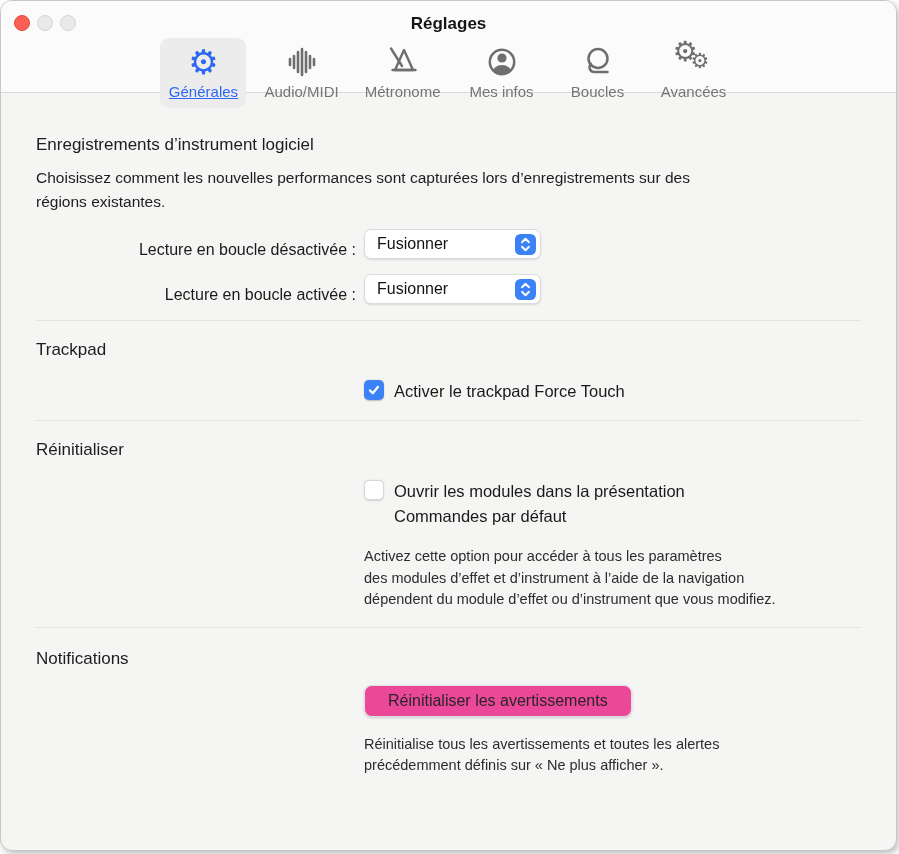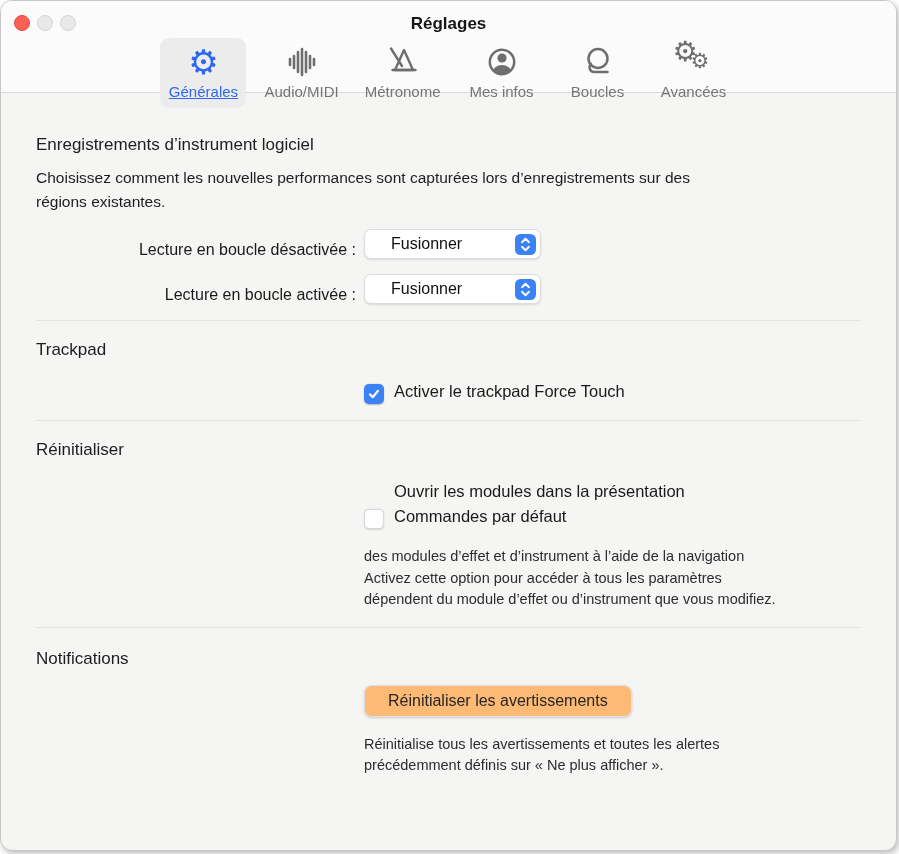--- a/index.html
+++ b/index.html
@@ -40,43 +40,43 @@
   .section-heading { font-size: 17px; font-weight: 400; color: #1d1d1f; }
   .h-recordings { padding-top: 42px; }
   .desc { margin-top: 11px; font-size: 15.5px; line-height: 24px; color: #1d1d1f; }
 
   .popup-row { display: flex; align-items: flex-end; margin-top: 15px; }
   .popup-row:first-of-type { margin-top: 14px; }
   .popup-row .row-label { width: 320px; text-align: right; font-size: 16px; color: #1a1a1a; }
   .popup { margin-left: 8px; width: 177px; height: 30px; background: #fff; border: 1px solid #dcdcdc;
            border-radius: 7px; box-shadow: 0 1px 2px rgba(0,0,0,0.12); display: flex; align-items: center;
            position: relative; cursor: default; }
-  .popup .popup-value { font-size: 16px; color: #111; padding-left: 12px; margin-left: 14px; }
+  .popup .popup-value { font-size: 16px; color: #111; padding-left: 12px; }
   .popup .popup-cap { position: absolute; right: 4px; top: 3.5px; width: 21px; height: 21px;
             border-radius: 5.5px; background: #3b82f7; display: flex; align-items: center; justify-content: center; }
 
   .divider { height: 1px; background: #e3e3e3; margin-top: 16px; }
 
   .h-trackpad { padding-top: 19px; }
   .control-col { margin-left: 328px; }   
 
-  .check-row { display: flex; align-items: flex-end; margin-top: 19px; }
+  .check-row { display: flex; align-items: flex-start; margin-top: 19px; }
   .checkbox { width: 20px; height: 20px; border-radius: 5px; flex: none; margin-top: 1px; }
   .checkbox.checked { background: #3b82f7; display: flex; align-items: center; justify-content: center;
                       box-shadow: 0 0.5px 1.5px rgba(0,0,0,0.25); }
   .checkbox.unchecked { background: #ffffff; border: 1px solid #d8d8d8;
                         box-shadow: 0 0.5px 1.5px rgba(0,0,0,0.15); }
   .check-label { font-size: 16.5px; color: #1a1a1a; margin-left: 10px; line-height: 25px; }
 
   .h-accessibility { padding-top: 19px; }
   .fine-print { font-size: 14.5px; line-height: 21.5px; color: #2c2c2e; margin-top: 17px; }
 
   .h-notifications { padding-top: 21px; }
   .reset-btn { margin-left: 328px; margin-top: 16px; height: 32px; padding: 0 23px;
-               background: #fdba74; border: 1px solid #e2e2e2; border-radius: 8px;
+               background: #ec4899; border: 1px solid #e2e2e2; border-radius: 8px;
                box-shadow: 0 1px 2.5px rgba(0,0,0,0.18); font-size: 16px; color: #262626;
                font-family: inherit; display: block; cursor: default; }
 
   svg { display: block; }
 </style>
 </head>
 <body>
 
 <div class="window">
 
@@ -225,22 +225,22 @@
     <div class="section-heading h-accessibility">Réinitialiser</div>
     <div class="control-col">
       <div class="check-row">
         <span class="checkbox unchecked"></span>
         <span class="check-label">
           <div>Ouvrir les modules dans la présentation</div>
           <div>Commandes par défaut</div>
         </span>
       </div>
       <div class="fine-print">
+        <div>Activez cette option pour accéder à tous les paramètres</div>
         <div>des modules d’effet et d’instrument à l’aide de la navigation</div>
-        <div>Activez cette option pour accéder à tous les paramètres</div>
         <div>dépendent du module d’effet ou d’instrument que vous modifiez.</div>
       </div>
     </div>
 
     <div class="divider"></div>
 
     <div class="section-heading h-notifications">Notifications</div>
     <button class="reset-btn">Réinitialiser les avertissements</button>
     <div class="control-col">
       <div class="fine-print">

